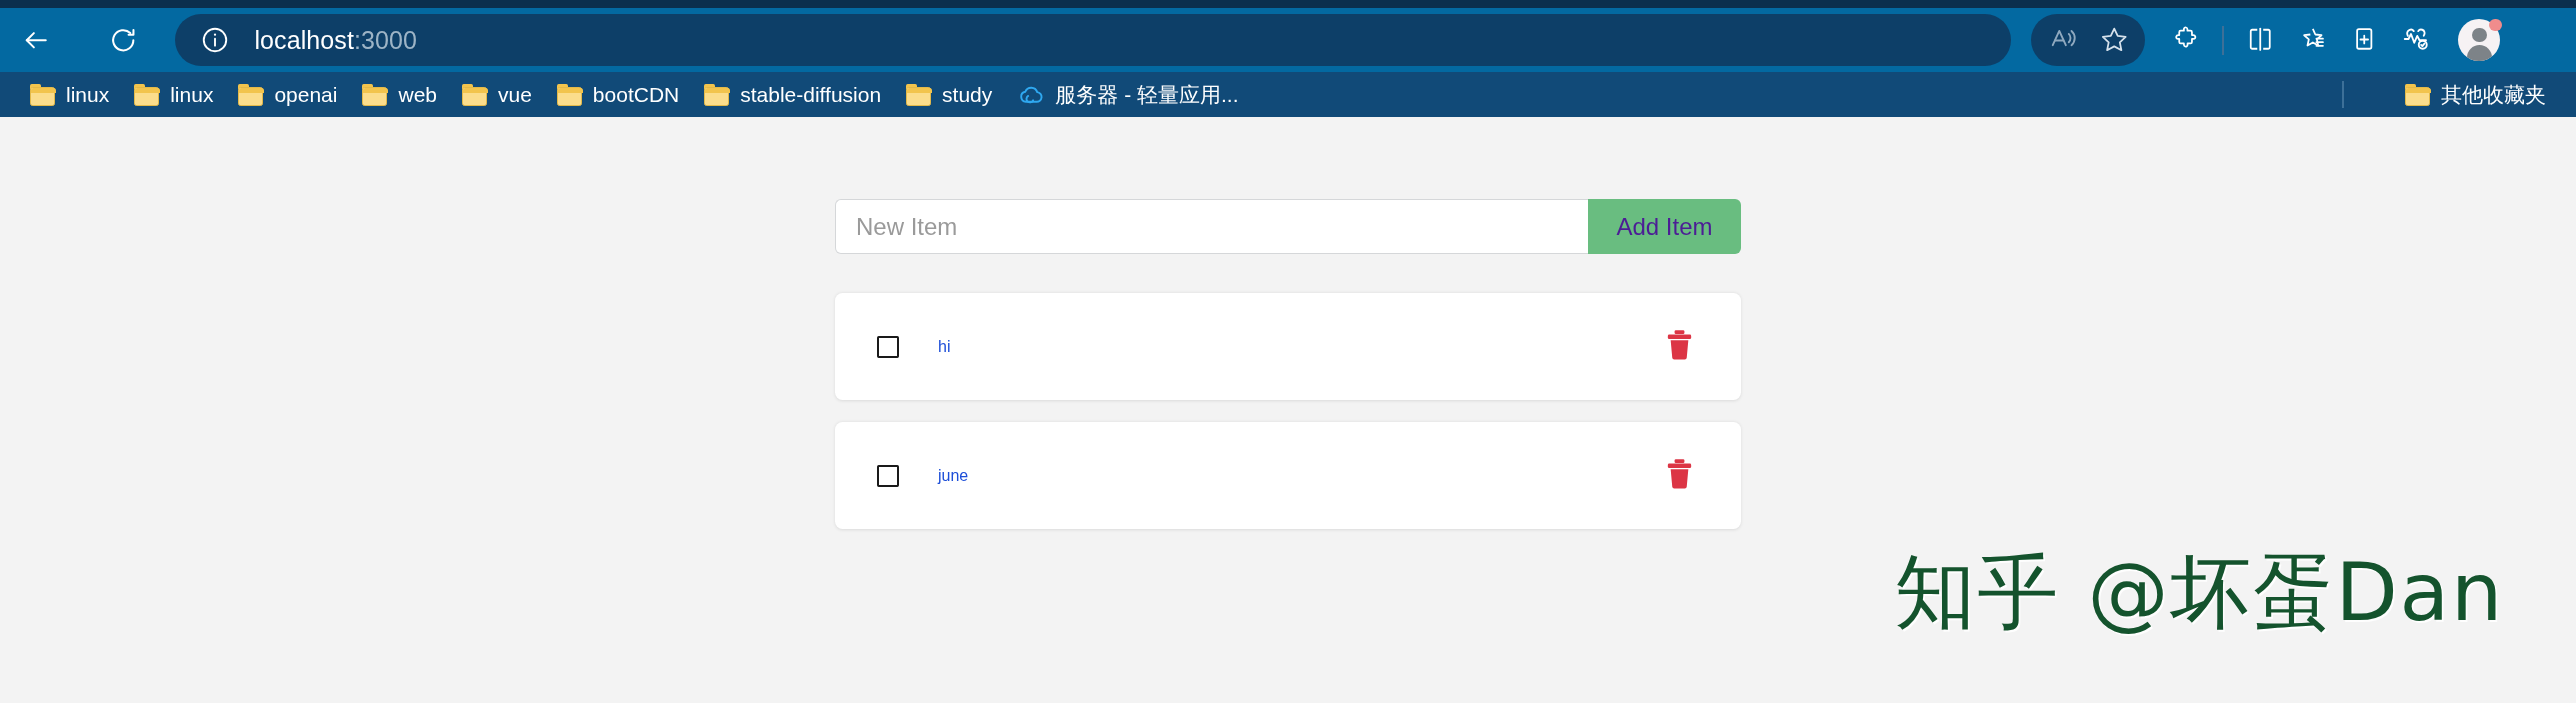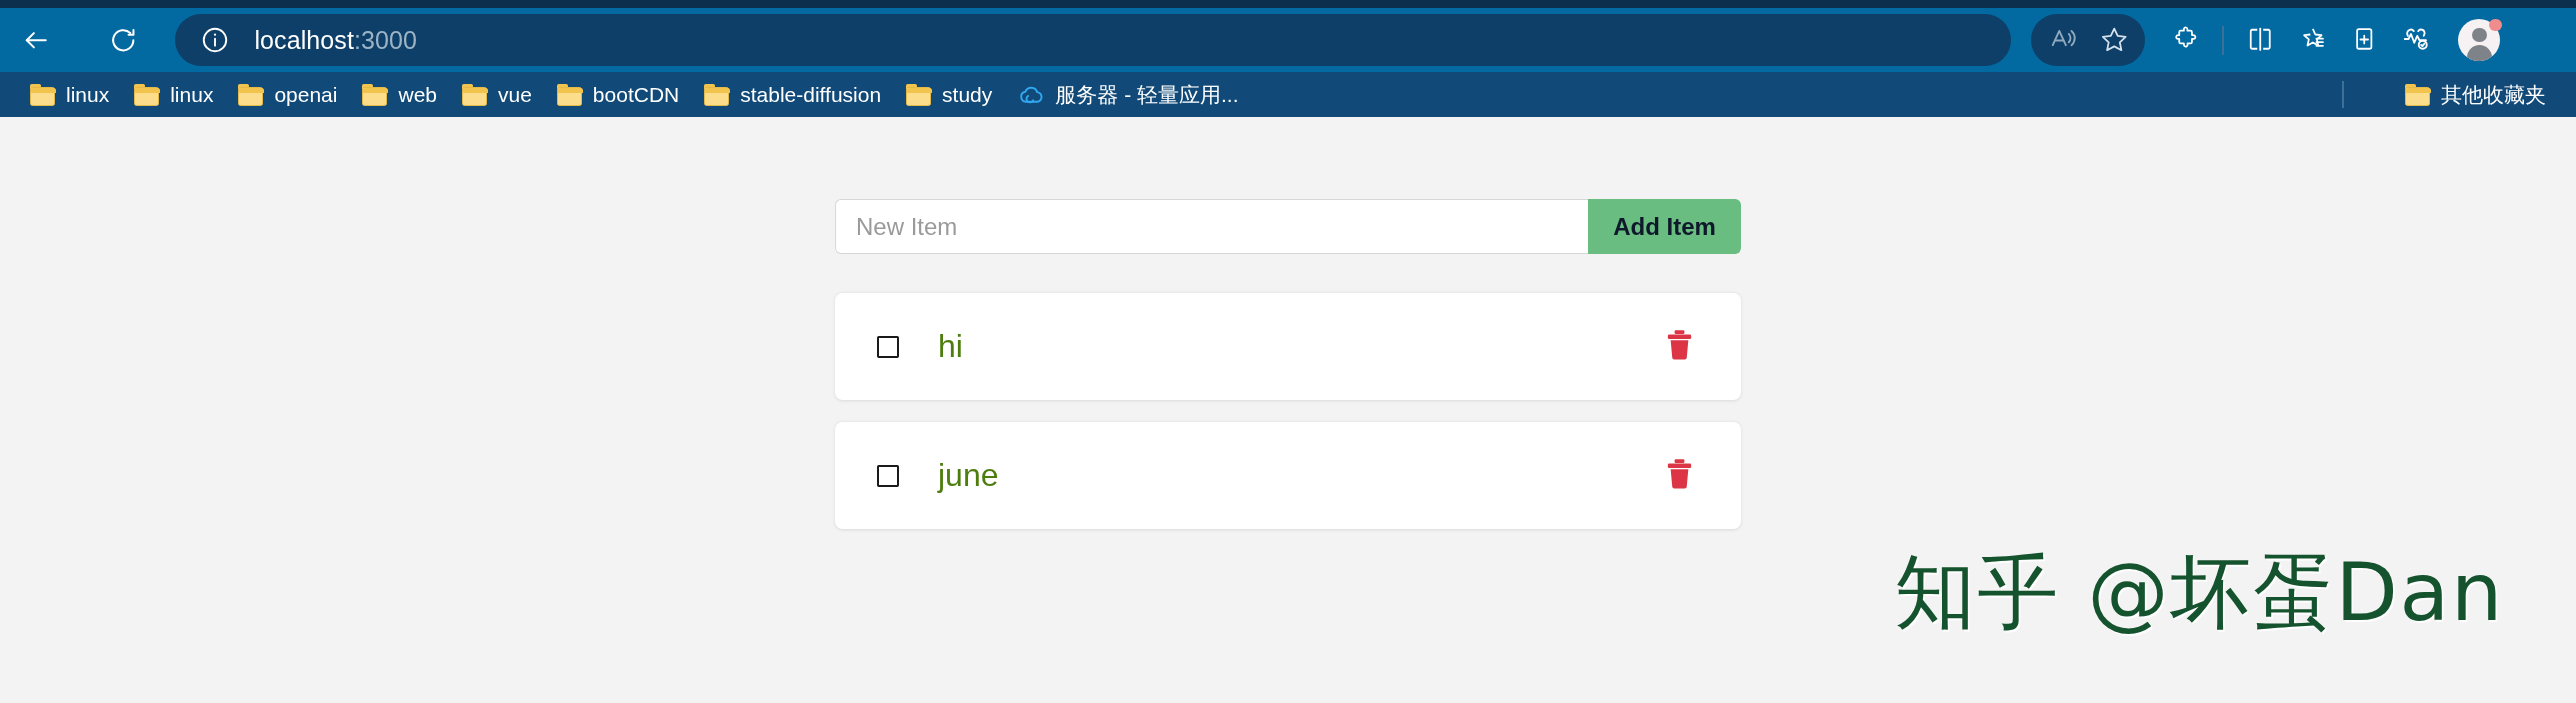--- a/index.html
+++ b/index.html
@@ -215,25 +215,25 @@
     color: #333;
     padding: 0 20px;
     outline: none;
   }
   .new-item-input::placeholder { color: #9a9a9a; }
   .add-btn {
     width: 153px;
     background: #69bd80;
     border: none;
     border-radius: 0 5.9px 5.9px 0;
-    color: #0f172a;
+    color: #4c1d95;
     font-size: 24px;
     font-family: "Liberation Sans", sans-serif;
     cursor: pointer;
-    display: flex; align-items: center; justify-content: center; font-weight: bold;
+    display: flex; align-items: center; justify-content: center;
   }
 
   .todo-card {
     background: #ffffff;
     border-radius: 7.5px;
     box-shadow: 0 0.8px 3.4px rgba(0,0,0,0.10);
     height: 107px;
     display: flex;
     align-items: center;
     padding: 0 47px 0 42px;
@@ -241,22 +241,22 @@
   }
   .todo-check {
     width: 22px; height: 22px;
     border: 2.5px solid #1a1a1a;
     border-radius: 1.7px;
     background: #ffffff;
     flex: none;
     cursor: pointer;
   }
   .todo-text {
-    font-size: 32px;
-    color: #4d7c0f;
+    font-size: 16px;
+    color: #1d4ed8;
     margin-left: 39px;
     flex: 1;
   }
   .trash-btn {
     width: 28.5px; height: 34px;
     flex: none;
     cursor: pointer;
     display: flex; align-items: center; justify-content: center;
   }
 

